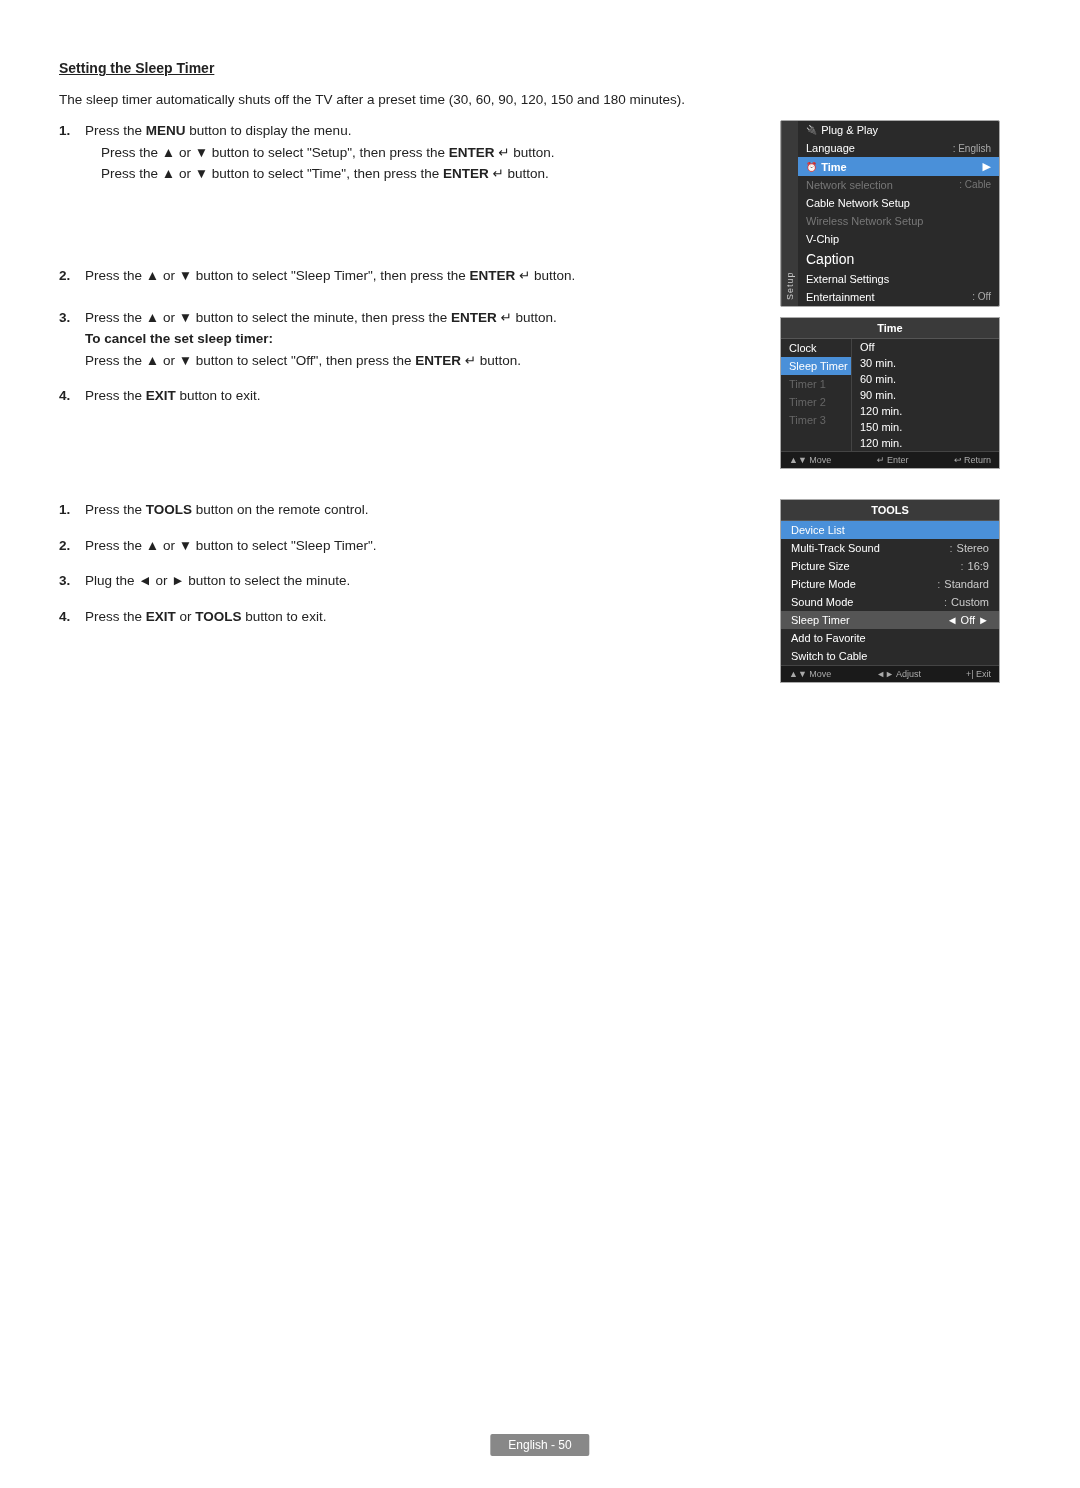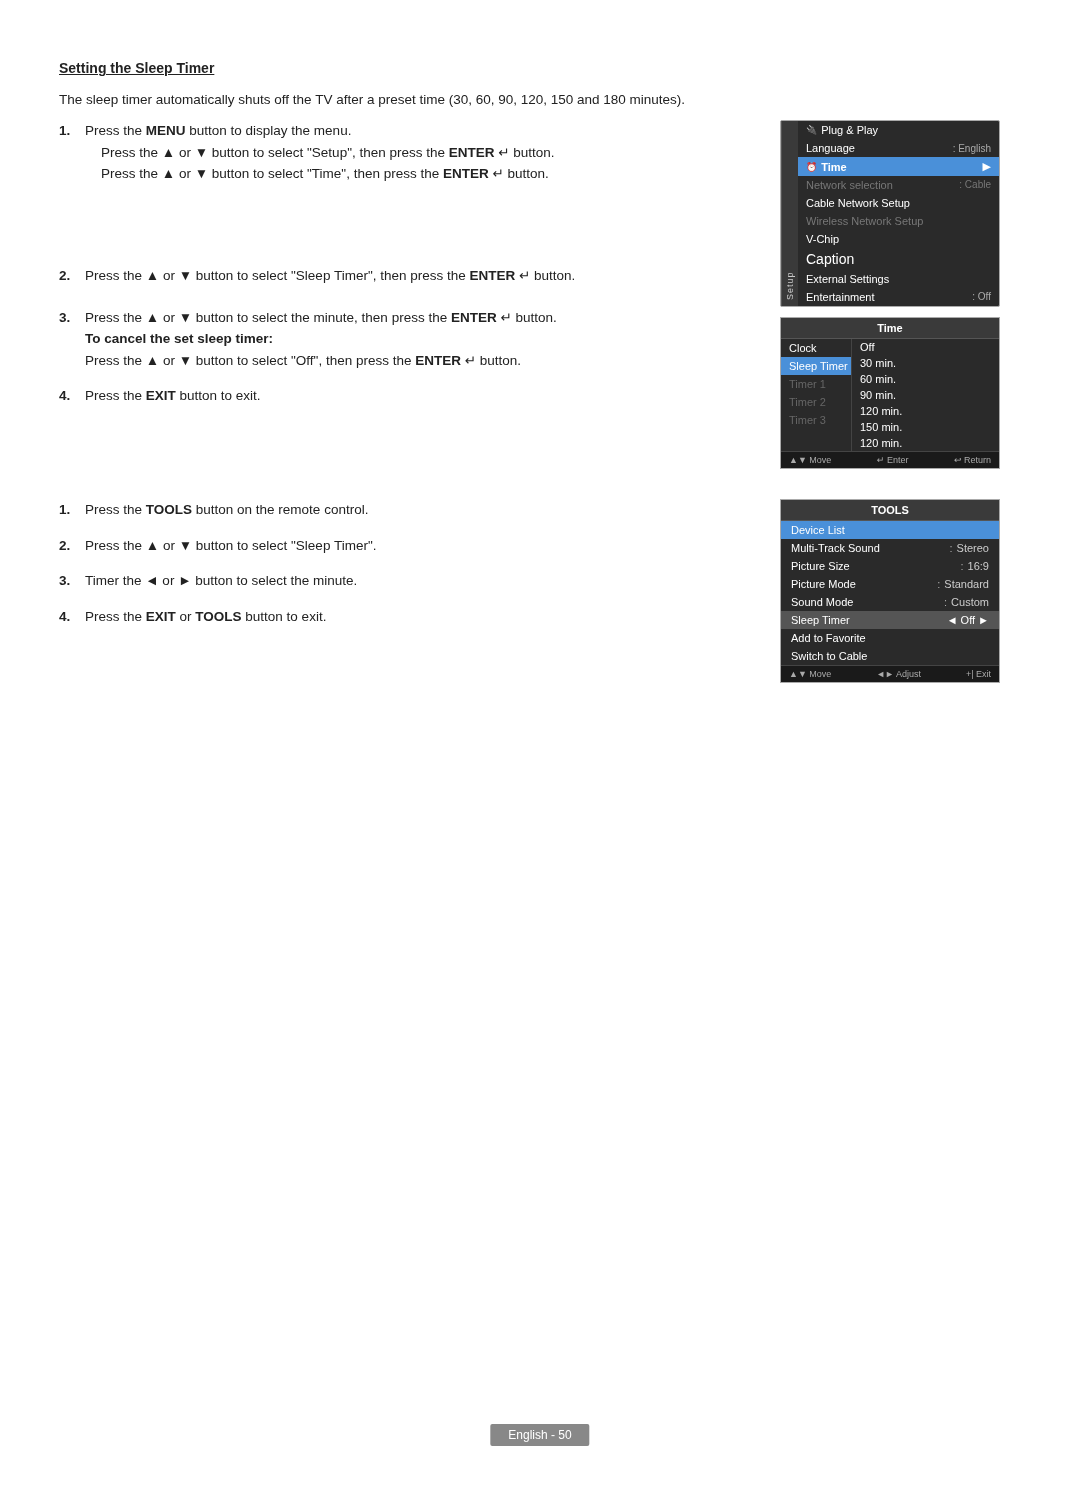--- a/index.html
+++ b/index.html
@@ -229,21 +229,21 @@
       font-size: 9px;
       color: #aaa;
       display: flex;
       justify-content: space-between;
       border-top: 1px solid #444;
     }
 
     
     .page-footer {
       position: absolute;
-      bottom: 42px;
+      bottom: 32px;
       left: 50%;
       transform: translateX(-50%);
       background: #888;
       color: #fff;
       padding: 4px 18px;
       font-size: 12px;
       border-radius: 2px;
     }
 
     .screenshots-col {
@@ -375,21 +375,21 @@
           <span class="step-content">Press the <b>TOOLS</b> button on the remote control.</span>
         </div>
 
         <div class="step">
           <span class="step-num"><b>2.</b></span>
           <span class="step-content">Press the ▲ or ▼ button to select "Sleep Timer".</span>
         </div>
 
         <div class="step">
           <span class="step-num"><b>3.</b></span>
-          <span class="step-content">Timer the ◄ or ► button to select the minute.</span>
+          <span class="step-content">Plug the ◄ or ► button to select the minute.</span>
         </div>
 
         <div class="step">
           <span class="step-num"><b>4.</b></span>
           <span class="step-content">Press the <b>EXIT</b> or <b>TOOLS</b> button to exit.</span>
         </div>
 
       </div>
 
       <div class="tools-screenshot">

